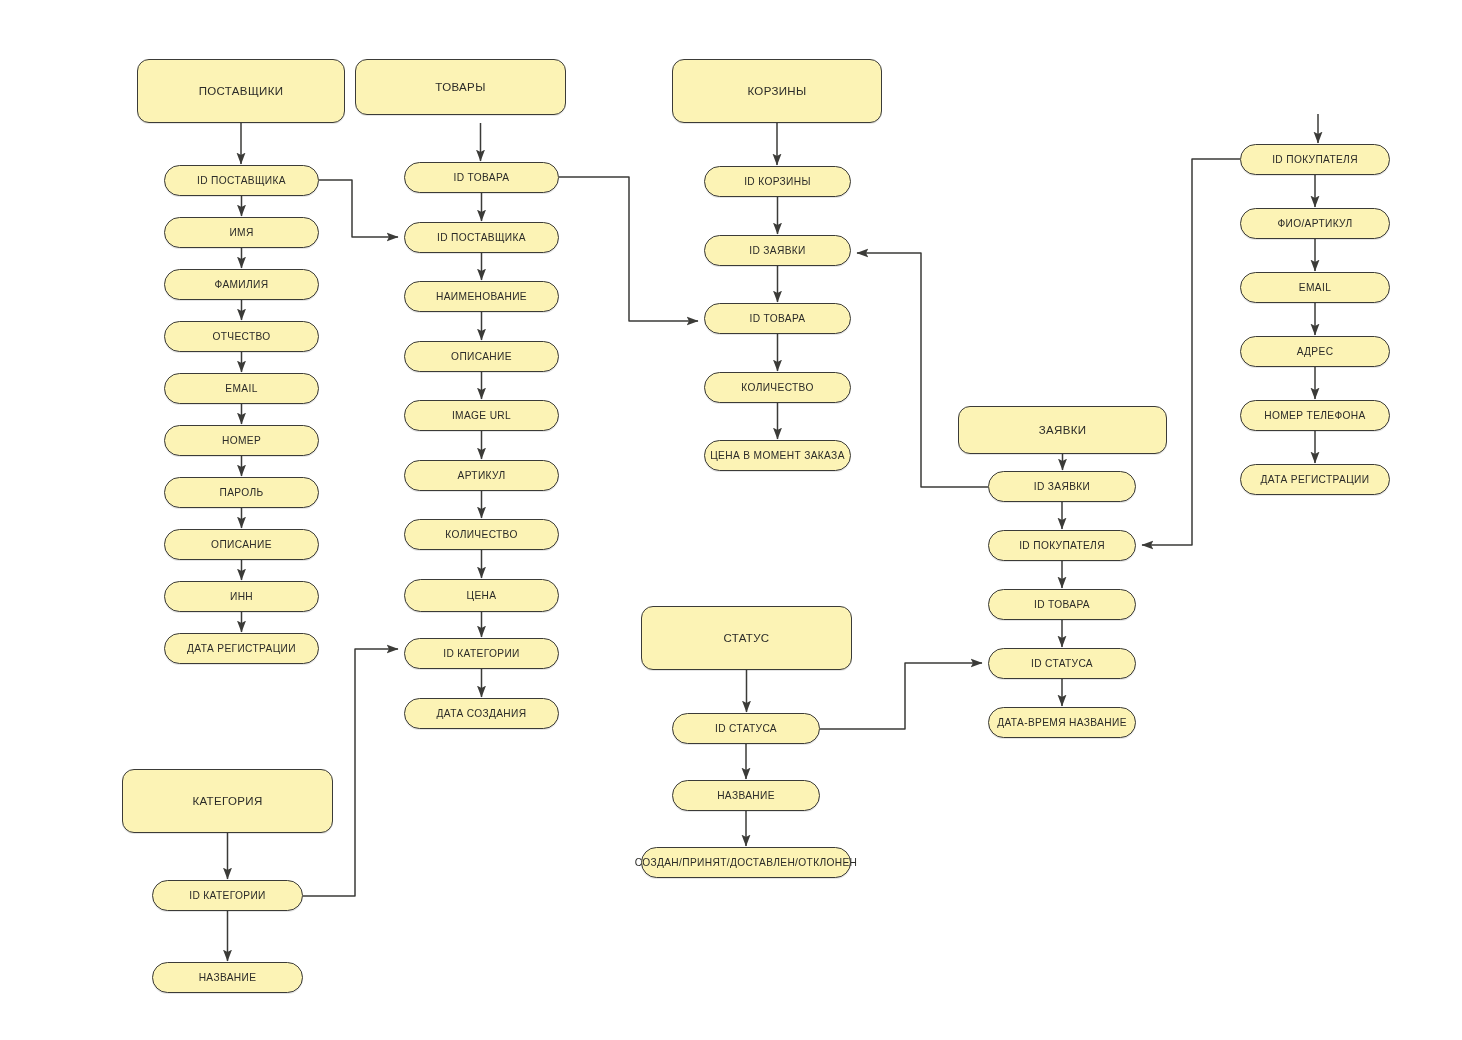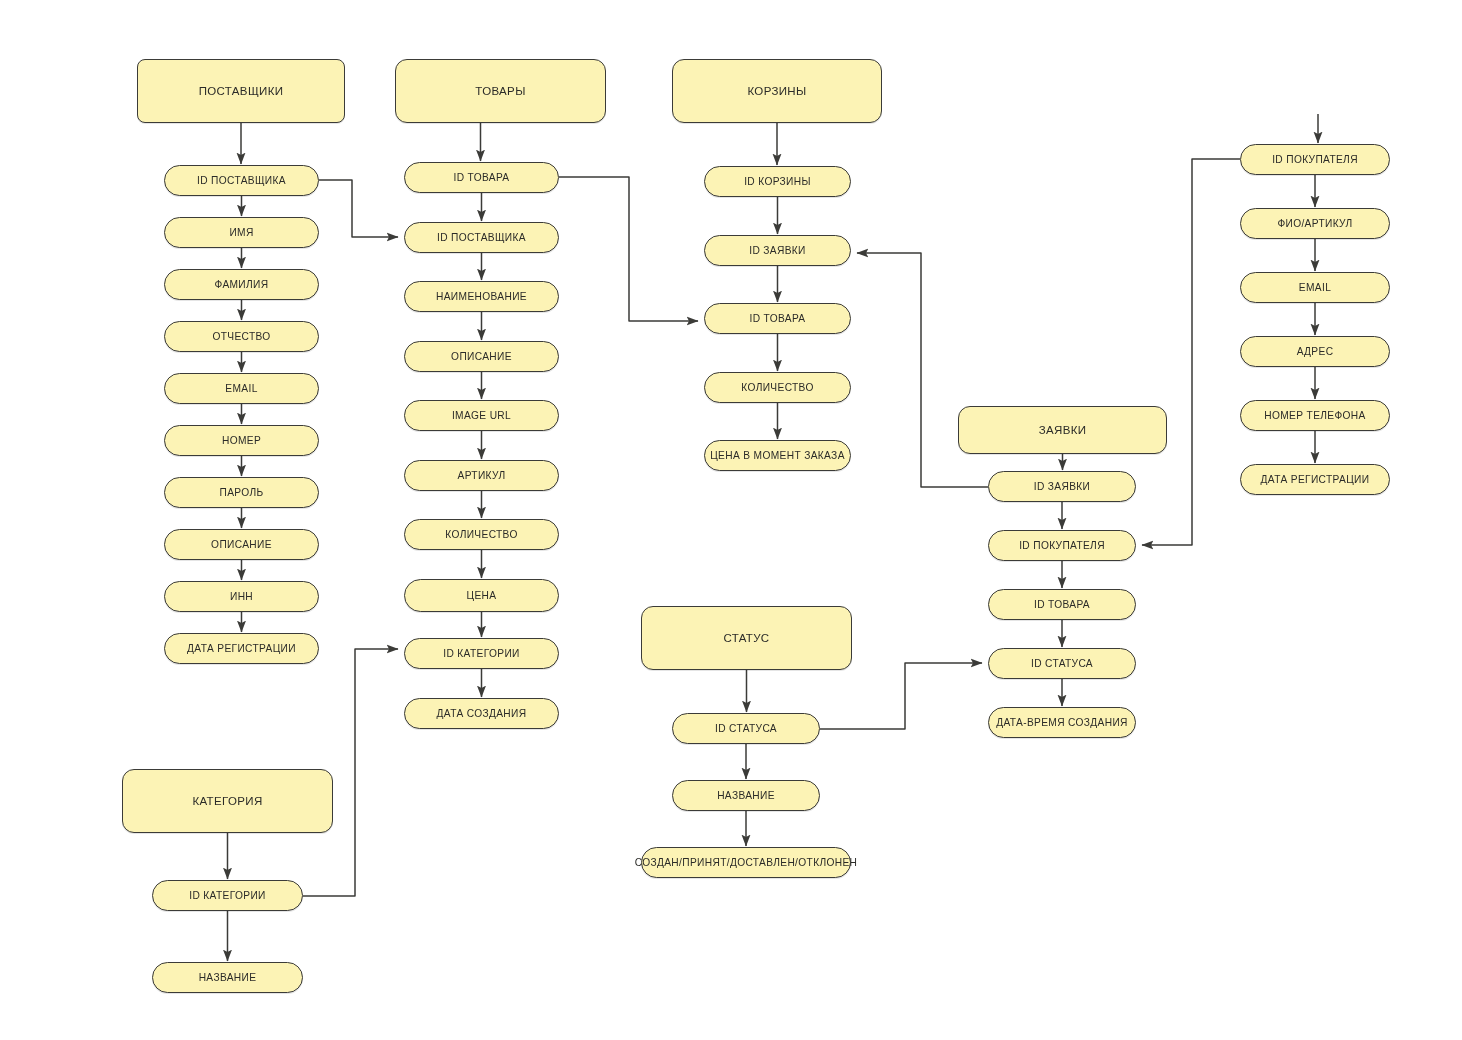--- a/index.html
+++ b/index.html
@@ -101,21 +101,21 @@
       </g>
     <g id="cross-edges">
         <path d="M319,180 L352,180 L352,237 L398,237" stroke="#3b3b38" stroke-width="1.5" fill="none" stroke-linejoin="round" marker-end="url(#arrowhead)"></path>
         <path d="M559,177 L629,177 L629,321 L698,321" stroke="#3b3b38" stroke-width="1.5" fill="none" stroke-linejoin="round" marker-end="url(#arrowhead)"></path>
         <path d="M988,487 L921,487 L921,253 L857,253" stroke="#3b3b38" stroke-width="1.5" fill="none" stroke-linejoin="round" marker-end="url(#arrowhead)"></path>
         <path d="M1240,159 L1192,159 L1192,545 L1142,545" stroke="#3b3b38" stroke-width="1.5" fill="none" stroke-linejoin="round" marker-end="url(#arrowhead)"></path>
         <path d="M820,729 L905,729 L905,663 L982,663" stroke="#3b3b38" stroke-width="1.5" fill="none" stroke-linejoin="round" marker-end="url(#arrowhead)"></path>
         <path d="M303,896 L355,896 L355,649 L398,649" stroke="#3b3b38" stroke-width="1.5" fill="none" stroke-linejoin="round" marker-end="url(#arrowhead)"></path>
       </g>
   </svg>
-<div class="node entity" style="left: 137px; top: 59px; width: 208px; height: 64px; border-radius: 8px;">
+<div class="node entity" style="left: 137px; top: 59px; width: 208px; height: 64px;">
       <span>ПОСТАВЩИКИ</span>
     </div>
     <div class="node field" style="left: 164px; top: 165px; width: 155px; height: 31px;">
       <span>ID ПОСТАВЩИКА</span>
     </div>
     <div class="node field" style="left: 164px; top: 217px; width: 155px; height: 31px;">
       <span>ИМЯ</span>
     </div>
     <div class="node field" style="left: 164px; top: 269px; width: 155px; height: 31px;">
       <span>ФАМИЛИЯ</span>
@@ -134,21 +134,21 @@
     </div>
     <div class="node field" style="left: 164px; top: 529px; width: 155px; height: 31px;">
       <span>ОПИСАНИЕ</span>
     </div>
     <div class="node field" style="left: 164px; top: 581px; width: 155px; height: 31px;">
       <span>ИНН</span>
     </div>
     <div class="node field" style="left: 164px; top: 633px; width: 155px; height: 31px;">
       <span>ДАТА РЕГИСТРАЦИИ</span>
     </div>
-    <div class="node entity" style="left: 395px; top: 59px; width: 211px; height: 64px;">
+    <div class="node entity" style="left: 355px; top: 59px; width: 211px; height: 56px;">
       <span>ТОВАРЫ</span>
     </div>
     <div class="node field" style="left: 404px; top: 162px; width: 155px; height: 31px;">
       <span>ID ТОВАРА</span>
     </div>
     <div class="node field" style="left: 404px; top: 222px; width: 155px; height: 31px;">
       <span>ID ПОСТАВЩИКА</span>
     </div>
     <div class="node field" style="left: 404px; top: 281px; width: 155px; height: 31px;">
       <span>НАИМЕНОВАНИЕ</span>
@@ -219,21 +219,21 @@
     <div class="node field" style="left: 988px; top: 530px; width: 148px; height: 31px;">
       <span>ID ПОКУПАТЕЛЯ</span>
     </div>
     <div class="node field" style="left: 988px; top: 589px; width: 148px; height: 31px;">
       <span>ID ТОВАРА</span>
     </div>
     <div class="node field" style="left: 988px; top: 648px; width: 148px; height: 31px;">
       <span>ID СТАТУСА</span>
     </div>
     <div class="node field" style="left: 988px; top: 707px; width: 148px; height: 31px;">
-      <span>ДАТА-ВРЕМЯ СОЗДАНИЯ</span>
+      <span>ДАТА-ВРЕМЯ НАЗВАНИЕ</span>
     </div>
     <div class="node entity" style="left: 641px; top: 606px; width: 211px; height: 64px;">
       <span>СТАТУС</span>
     </div>
     <div class="node field" style="left: 672px; top: 713px; width: 148px; height: 31px;">
       <span>ID СТАТУСА</span>
     </div>
     <div class="node field" style="left: 672px; top: 780px; width: 148px; height: 31px;">
       <span>НАЗВАНИЕ</span>
     </div>

